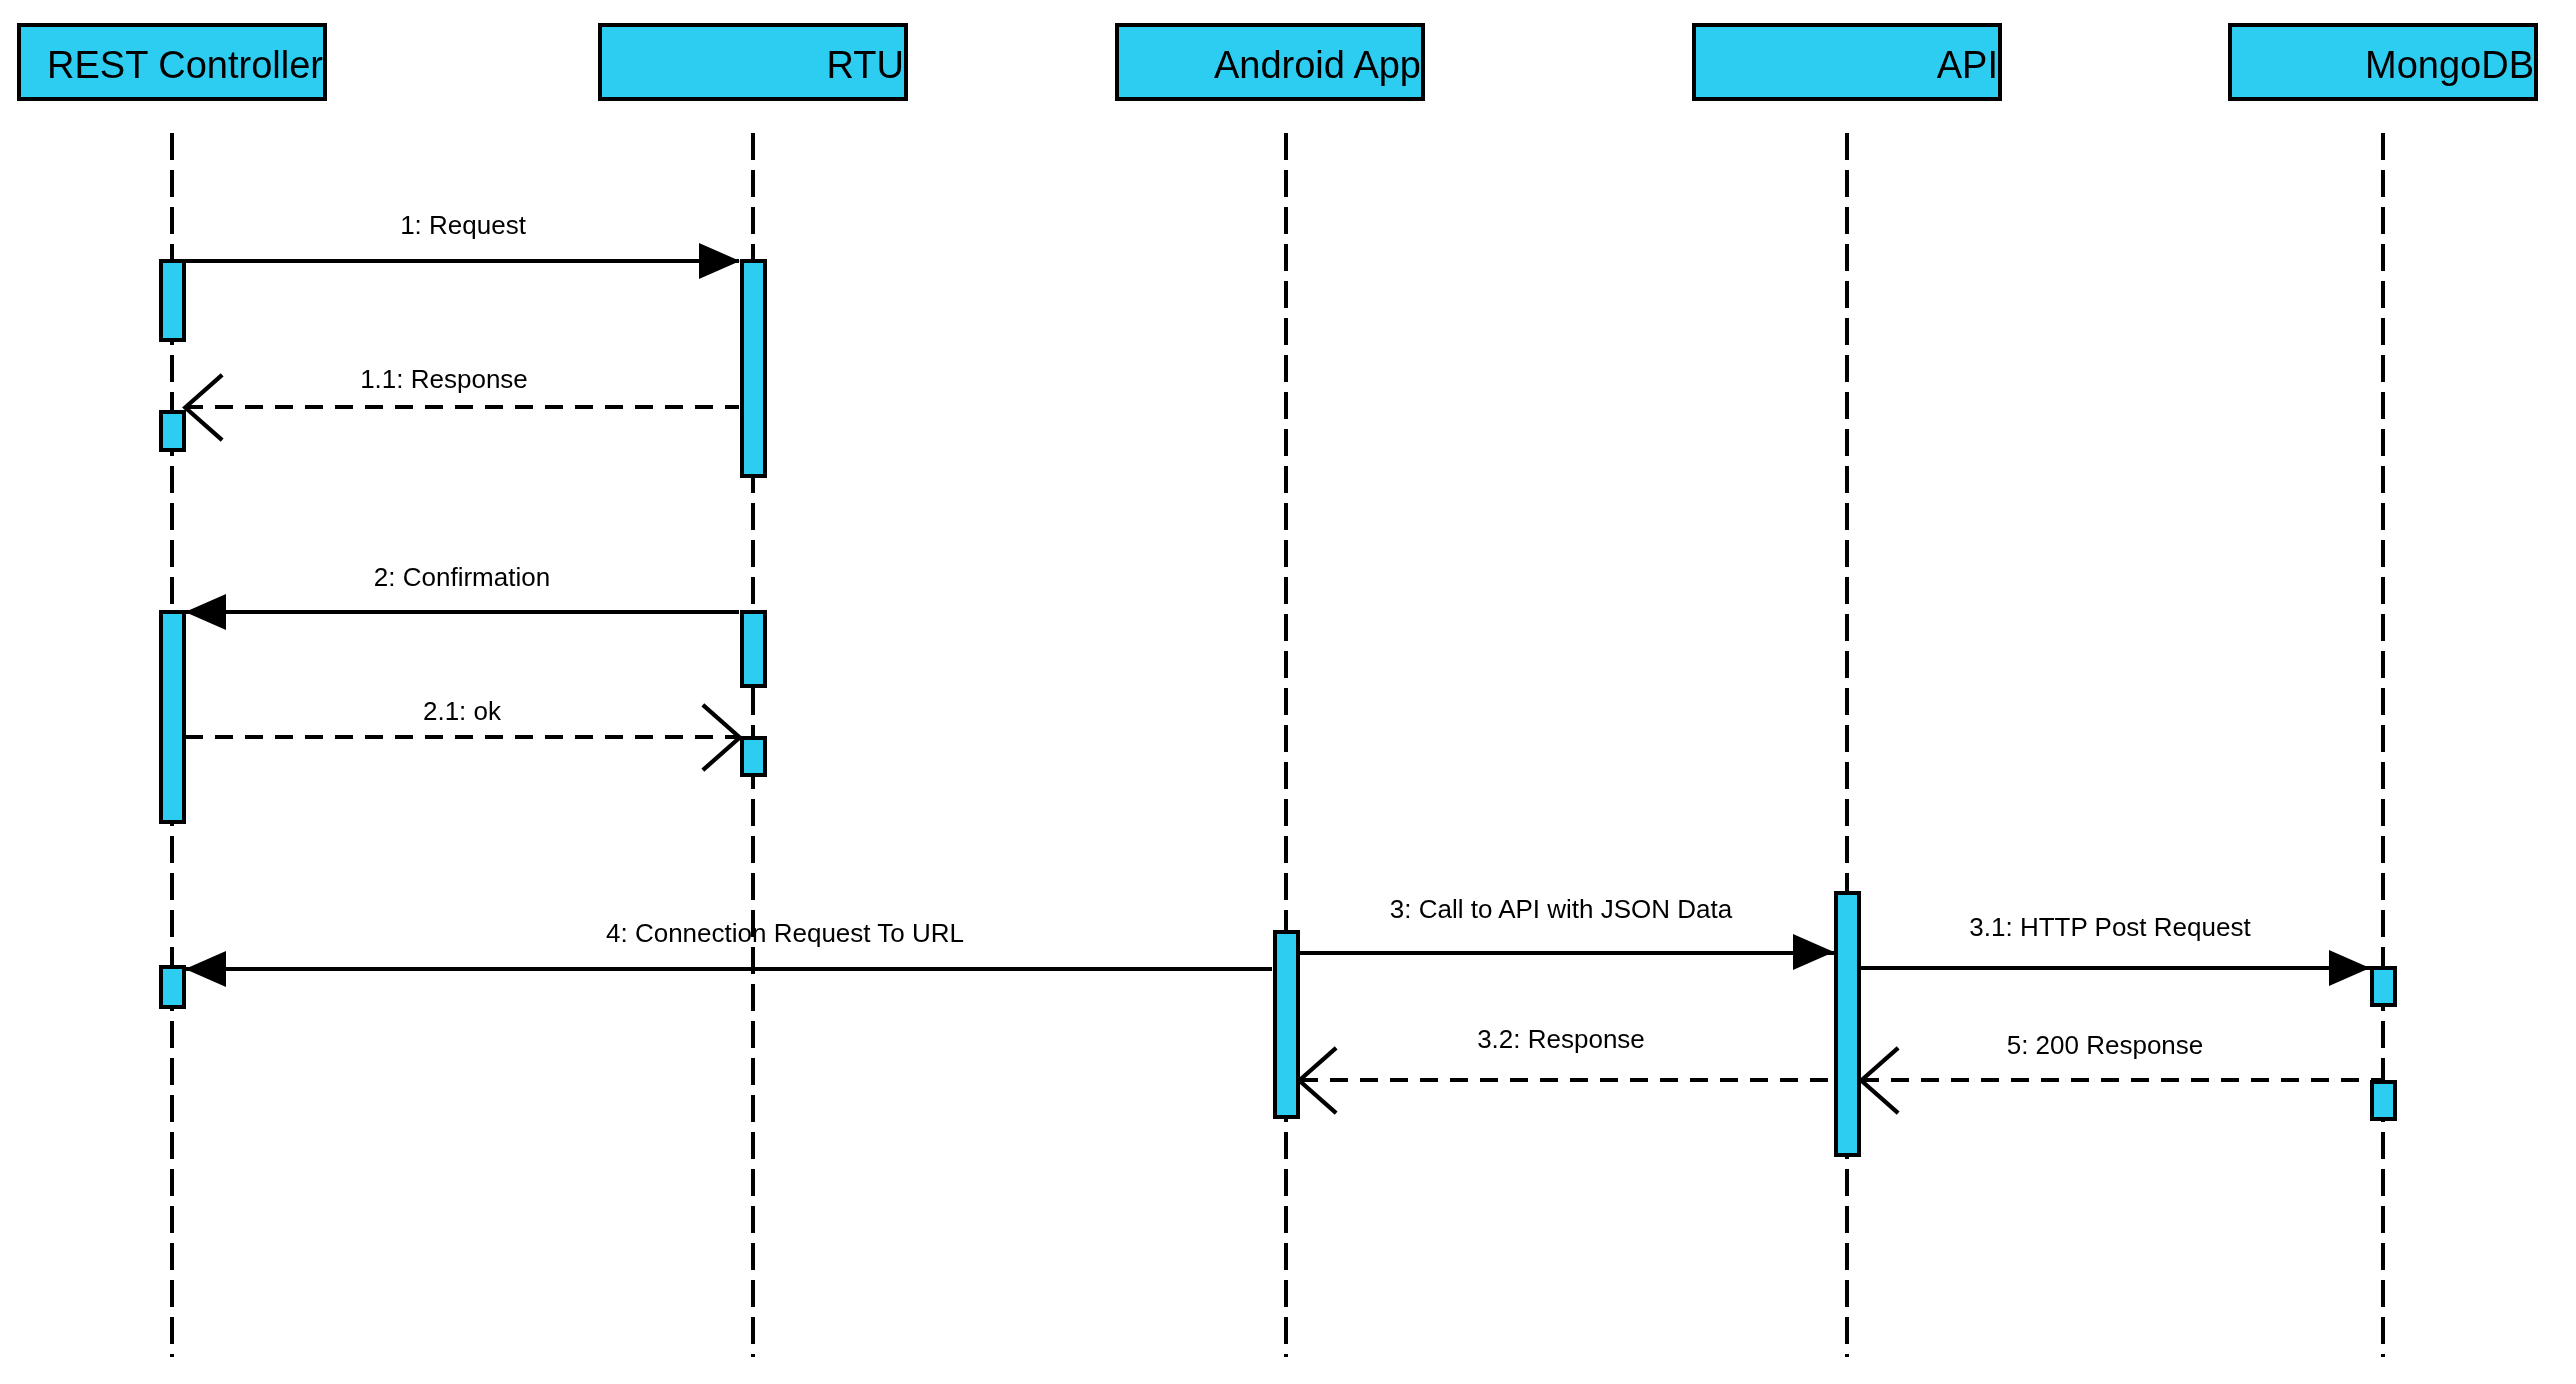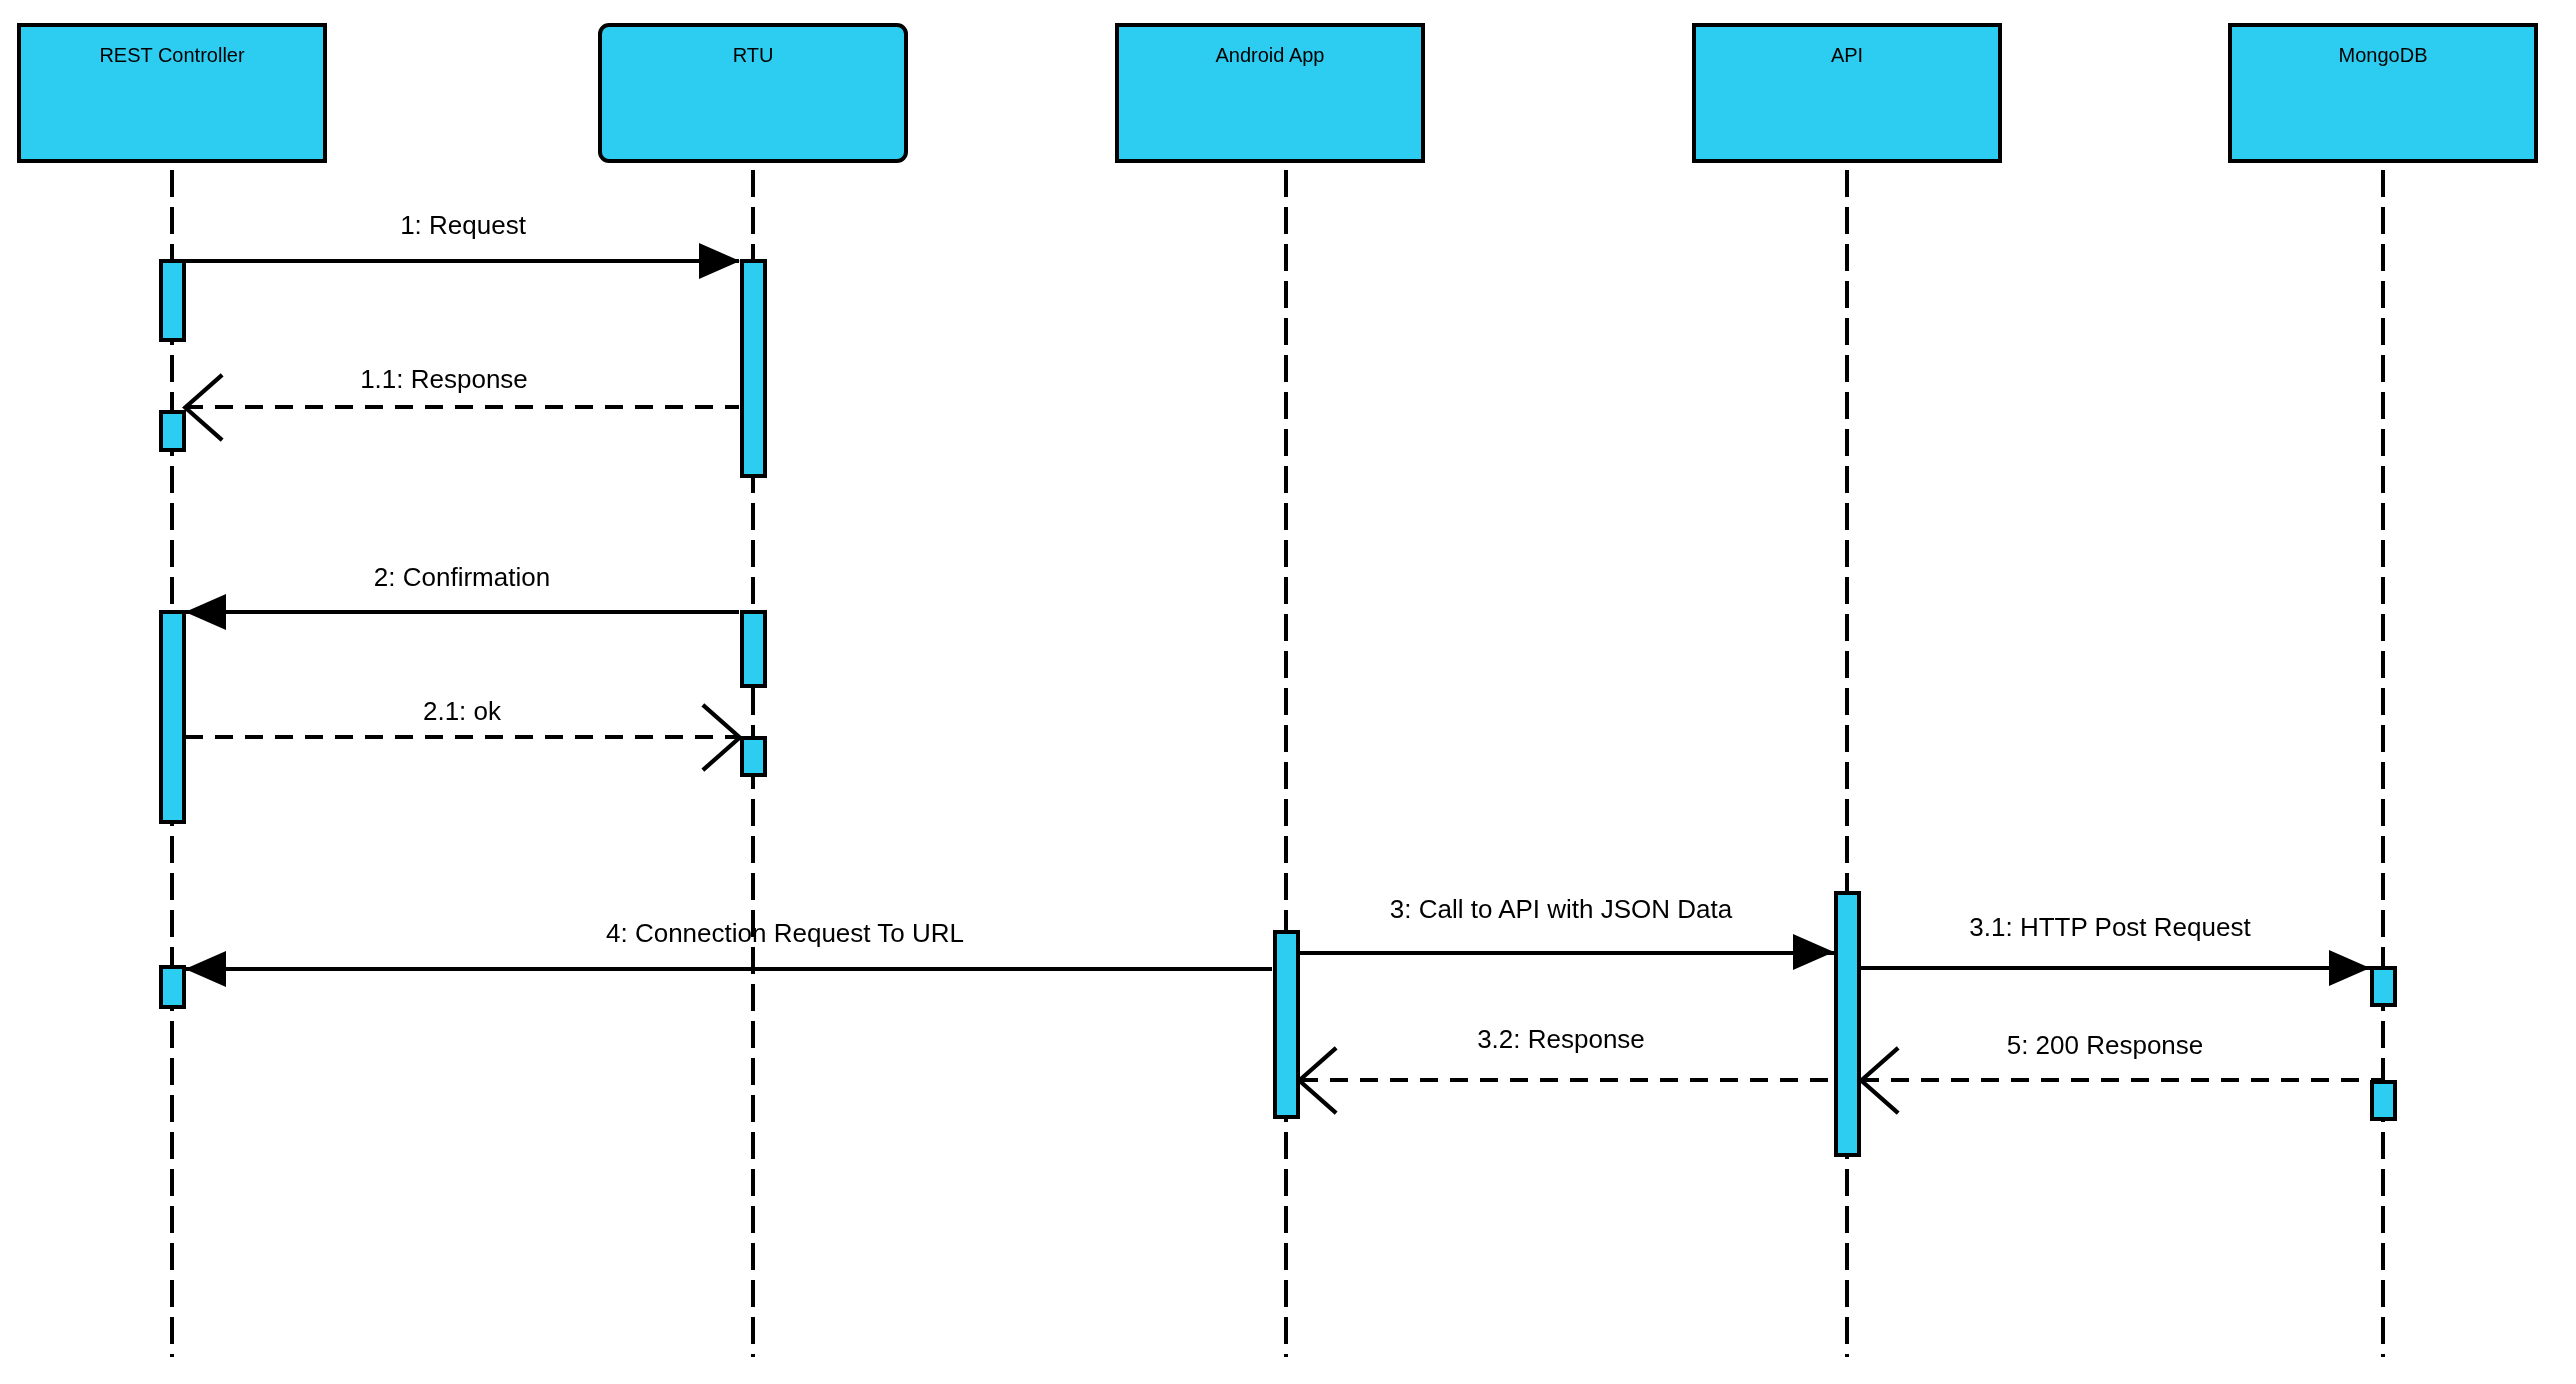--- a/index.html
+++ b/index.html
@@ -14,27 +14,27 @@
     position: relative;
     width: 2576px;
     height: 1384px;
     background: #ffffff;
     overflow: hidden;
   }
   .actor-box {
     position: absolute;
     top: 23px;
     width: 310px;
-    height: 140px;
+    height: 78px;
     box-sizing: border-box;
     background: #2DCDF2;
     border: 4.2px solid #000000;
-    text-align: center;
+    text-align: right;
     padding-top: 17px;
-    font-size: 20px;
+    font-size: 38px;
     color: #000000;
     letter-spacing: 0px;
   }
   .lifeline {
     position: absolute;
     top: 133px;
     height: 1224px;
     width: 4.2px;
     background: repeating-linear-gradient(to bottom, #000 0px, #000 27px, transparent 27px, transparent 37px);
   }
@@ -86,21 +86,21 @@
 
 <div id="diagram">
 
   <div class="lifeline" style="left:170px;"></div>
   <div class="lifeline" style="left:751px;"></div>
   <div class="lifeline" style="left:1284px;"></div>
   <div class="lifeline" style="left:1845px;"></div>
   <div class="lifeline" style="left:2381px;"></div>
 
   <div class="actor-box" style="left:17px;">REST Controller</div>
-  <div class="actor-box" style="left:598px;border-radius:11px;">RTU</div>
+  <div class="actor-box" style="left:598px;">RTU</div>
   <div class="actor-box" style="left:1115px;">Android App</div>
   <div class="actor-box" style="left:2228px;">MongoDB</div>
   <div class="actor-box" style="left:1692px;">API</div>
 
   <div class="activation" style="left:159px; top:259px;  height:83px;"></div>
   <div class="activation" style="left:159px; top:410px;  height:42px;"></div>
   <div class="activation" style="left:159px; top:610px;  height:214px;"></div>
   <div class="activation" style="left:159px; top:965px; height:44px;"></div>
 
   <div class="activation" style="left:740px; top:259px;  height:219px;"></div>

